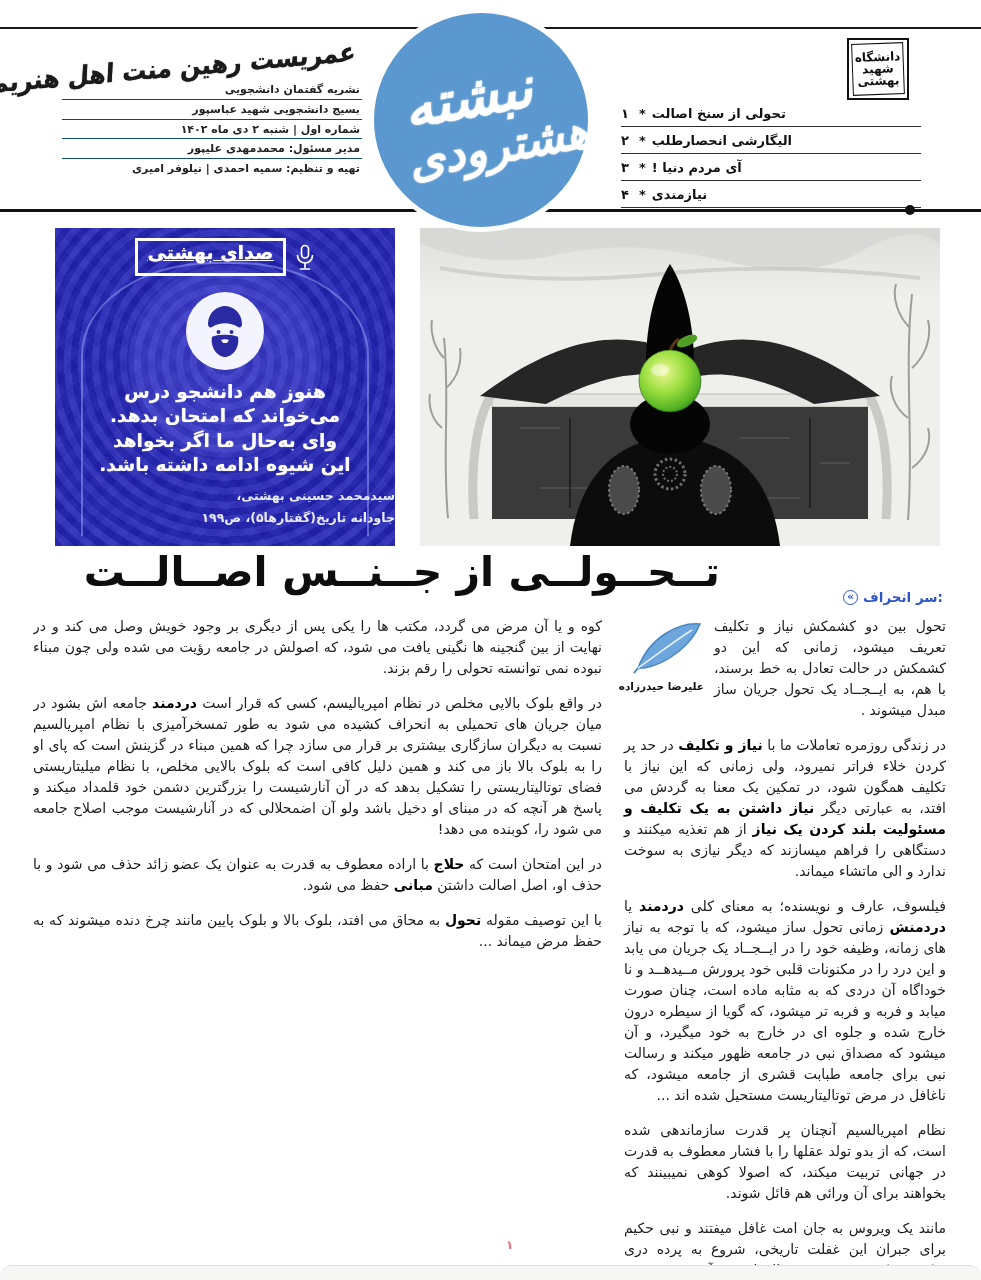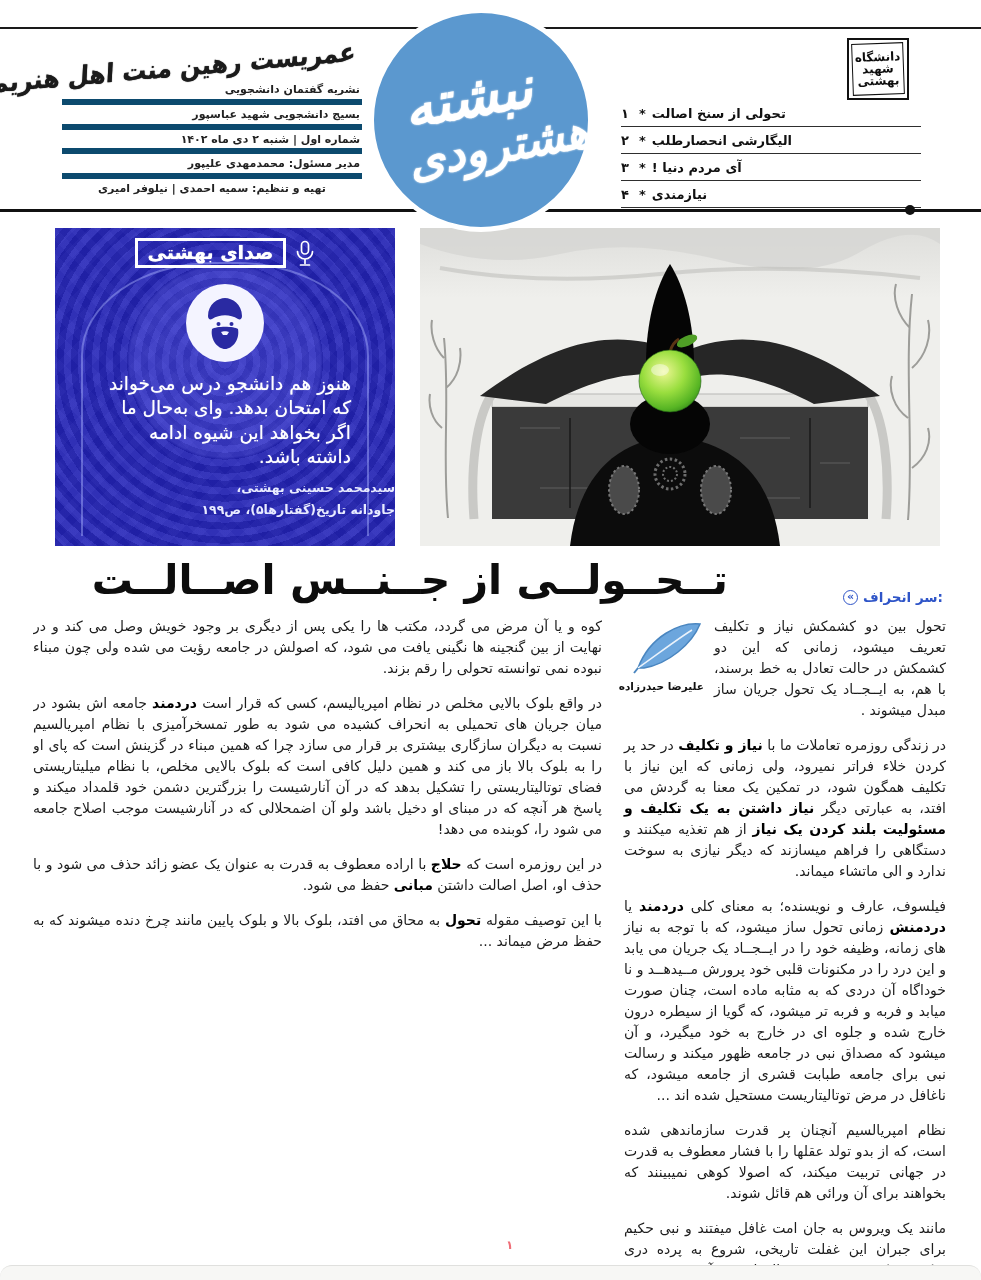--- a/index.html
+++ b/index.html
@@ -8,22 +8,22 @@
   
   .top-rule{position:absolute;top:27px;left:0;width:981px;height:2px;background:#1a1a1a;}
   .bottom-rule{position:absolute;top:209px;left:0;width:981px;height:3px;background:#111;}
   .rule-dot{position:absolute;top:205px;right:66px;width:10px;height:10px;border-radius:50%;background:#111;z-index:4;}
   
   .masthead{position:absolute;top:36px;left:62px;width:300px;direction:rtl;}
   .calligraphy{font-weight:bold;font-size:26px;color:#1b1b1b;white-space:nowrap;
      transform:rotate(-5deg) skewX(-8deg) scaleX(.92);transform-origin:right top;
      text-shadow:0 0 1px #1b1b1b;margin-bottom:14px;padding-right:6px;}
   .info-line{font-size:11px;font-weight:bold;color:#222;letter-spacing:.5px;
-     border-bottom:6px solid #0c4a6e;padding:3px 2px 2px;text-align:right;line-height:1.25;}
-  .info-line:last-child{border-bottom:none;text-align:center;}
+     border-bottom:1px solid #0c4a6e;padding:3px 2px 2px;text-align:right;line-height:1.25;}
+  .info-line:last-child{border-bottom:none;}
   
   .logo-circle{position:absolute;top:8px;left:369px;width:224px;height:224px;border-radius:50%;
      background:#5b98cf;border:5px solid #fff;box-sizing:border-box;z-index:5;
      display:flex;flex-direction:column;align-items:center;justify-content:center;
      transform:rotate(-10deg);}
   .logo-l1{color:#fff;font-weight:bold;font-size:56px;line-height:1;font-style:italic;
      text-shadow:0 0 2px #fff;margin-right:18px;}
   .logo-l2{color:#fff;font-weight:bold;font-size:46px;line-height:1;font-style:italic;
      text-shadow:0 0 2px #fff;margin-top:2px;margin-left:26px;}
   
@@ -46,32 +46,32 @@
        radial-gradient(circle at 50% 42%, rgba(130,130,255,.20) 0 38%, transparent 39%),
        repeating-radial-gradient(circle at 50% 42%, rgba(150,150,255,.12) 0 7px, rgba(18,18,120,.14) 7px 14px),
        repeating-linear-gradient(45deg, rgba(95,95,225,.10) 0 9px, transparent 9px 18px),
        repeating-linear-gradient(-45deg, rgba(95,95,225,.10) 0 9px, transparent 9px 18px);}
   .arch-frame{position:absolute;top:34px;left:26px;right:26px;bottom:10px;
      border:2px solid rgba(170,180,255,.45);border-bottom:none;
      border-radius:46% 46% 0 0 / 34% 34% 0 0;pointer-events:none;}
   .card-head{position:relative;display:flex;direction:ltr;align-items:center;justify-content:center;
      gap:9px;margin-top:10px;z-index:2;}
   .brand-box{border:3px solid #fff;color:#fff;font-weight:bold;font-size:19px;
-     padding:0 10px 2px;letter-spacing:1px;text-shadow:0 0 1px #fff;}
+     padding:0 10px 10px;letter-spacing:1px;text-shadow:0 0 1px #fff;text-decoration:underline;}
   .emblem{position:relative;z-index:2;width:78px;height:78px;border-radius:50%;background:#f4f4ff;
      margin:16px auto 10px;display:flex;align-items:center;justify-content:center;}
-  .card-quote{position:relative;z-index:2;color:#fff;font-weight:normal;font-size:18.5px;line-height:1.32;
-     width:252px;margin:8px auto;text-shadow:0 0 1px rgba(255,255,255,.7);}
+  .card-quote{position:relative;z-index:2;color:#fff;font-weight:bold;font-size:18.5px;line-height:1.32;
+     text-align:center;width:252px;margin:8px auto;text-shadow:0 0 1px rgba(255,255,255,.7);}
   .card-attr{position:relative;z-index:2;color:#e8ebff;font-size:12.5px;font-weight:bold;
      text-align:right;margin-top:10px;letter-spacing:.3px;}
   .card-attr2{margin-top:7px;}
   
   .photo{position:absolute;top:228px;left:420px;width:520px;height:318px;background:#efefec;overflow:hidden;}
   
-  .headline{position:absolute;top:548px;left:90px;width:630px;margin:8px;text-align:center;
+  .headline{position:absolute;top:548px;left:90px;width:630px;margin:0;text-align:center;
      font-size:41px;font-weight:bold;color:#0d0d0d;white-space:nowrap;letter-spacing:0;}
   .section-label-row{position:absolute;top:589px;right:38px;display:flex;direction:ltr;
      align-items:center;gap:5px;z-index:2;}
   .section-icon{width:15px;height:15px;border-radius:50%;border:1.5px solid #2f55c8;color:#2f55c8;
      font-size:11px;font-weight:bold;display:flex;align-items:center;justify-content:center;
      box-sizing:border-box;line-height:1;padding-bottom:2px;}
   .section-label{color:#2f55c8;font-weight:bold;font-size:13.5px;}
   .article{position:absolute;top:616px;left:33px;right:35px;height:652px;overflow:hidden;
      display:flex;direction:rtl;gap:22px;}
   .col-right{width:322px;flex:none;}
@@ -245,21 +245,21 @@
       </div>
       <p><span>تحول بین دو کشمکش نیاز و تکلیف تعریف میشود، زمانی که این دو کشمکش در حالت تعادل به خط برسند، با هم، به ایــجــاد یک تحول جریان ساز مبدل میشوند .</span></p>
       <p><span>در زندگی روزمره تعاملات ما با </span><b>نیاز و تکلیف</b><span> در حد پر کردن خلاء فراتر نمیرود، ولی زمانی که این نیاز با تکلیف همگون شود، در تمکین یک معنا به گردش می افتد، به عبارتی دیگر </span><b>نیاز داشتن به یک تکلیف و مسئولیت بلند کردن یک نیاز</b><span> از هم تغذیه میکنند و دستگاهی را فراهم میسازند که دیگر نیازی به سوخت ندارد و الی ماتشاء میماند.</span></p>
       <p><span>فیلسوف، عارف و نویسنده؛ به معنای کلی </span><b>دردمند</b><span> یا </span><b>دردمنش</b><span> زمانی تحول ساز میشود، که با توجه به نیاز های زمانه، وظیفه خود را در ایــجــاد یک جریان می یابد و این درد را در مکنونات قلبی خود پرورش مــیدهــد و نا خوداگاه آن دردی که به مثابه ماده است، چنان صورت میابد و فربه و فربه تر میشود، که گویا از سیطره درون خارج شده و جلوه ای در خارج به خود میگیرد، و آن میشود که مصداق نبی در جامعه ظهور میکند و رسالت نبی برای جامعه طبابت قشری از جامعه میشود، که ناغافل در مرض توتالیتاریست مستحیل شده اند ...</span></p>
       <p><span>نظام امپریالسیم آنچنان پر قدرت سازماندهی شده است، که از بدو تولد عقلها را با فشار معطوف به قدرت در جهانی تربیت میکند، که اصولا کوهی نمیبینند که بخواهند برای آن ورائی هم قائل شوند.</span></p>
       <p><span>مانند یک ویروس به جان امت غافل میفتند و نبی حکیم برای جبران این غفلت تاریخی، شروع به پرده دری میکند، در کتوب خویش به دنبال تاریخچه آن</span></p>
     </div>
     <div class="col-left">
       <p><span>کوه و یا آن مرض می گردد، مکتب ها را یکی پس از دیگری بر وجود خویش وصل می کند و در نهایت از بین گنجینه ها نگینی یافت می شود، که اصولش در جامعه رؤیت می شده ولی چون مبناء نبوده نمی توانسته تحولی را رقم بزند.</span></p>
       <p><span>در واقع بلوک بالایی مخلص در نظام امپریالیسم، کسی که قرار است </span><b>دردمند</b><span> جامعه اش بشود در میان جریان های تحمیلی به انحراف کشیده می شود به طور تمسخرآمیزی با نظام امپریالسیم نسبت به دیگران سازگاری بیشتری بر قرار می سازد چرا که همین مبناء در گزینش است که پای او را به بلوک بالا باز می کند و همین دلیل کافی است که بلوک بالایی مخلص، با نظام میلیتاریستی فضای توتالیتاریستی را تشکیل بدهد که در آن آنارشیست را بزرگترین دشمن خود قلمداد میکند و پاسخ هر آنچه که در مبنای او دخیل باشد ولو آن اضمحلالی که در آنارشیست موجب اصلاح جامعه می شود را، کوبنده می دهد!</span></p>
-      <p><span>در این روزمره است که </span><b>حلاج</b><span> با اراده معطوف به قدرت به عنوان یک عضو زائد حذف می شود و با حذف او، اصل اصالت داشتن </span><b>مبانی</b><span> حفظ می شود.</span></p>
+      <p><span>در این امتحان است که </span><b>حلاج</b><span> با اراده معطوف به قدرت به عنوان یک عضو زائد حذف می شود و با حذف او، اصل اصالت داشتن </span><b>مبانی</b><span> حفظ می شود.</span></p>
       <p><span>با این توصیف مقوله </span><b>تحول</b><span> به محاق می افتد، بلوک بالا و بلوک پایین مانند چرخ دنده میشوند که به حفظ مرض میماند ...</span></p>
     </div>
   </main>
 
   <div class="page-num">۱</div>
   <div class="bottom-edge"></div>
 
 </div>
 
 </body></html>

